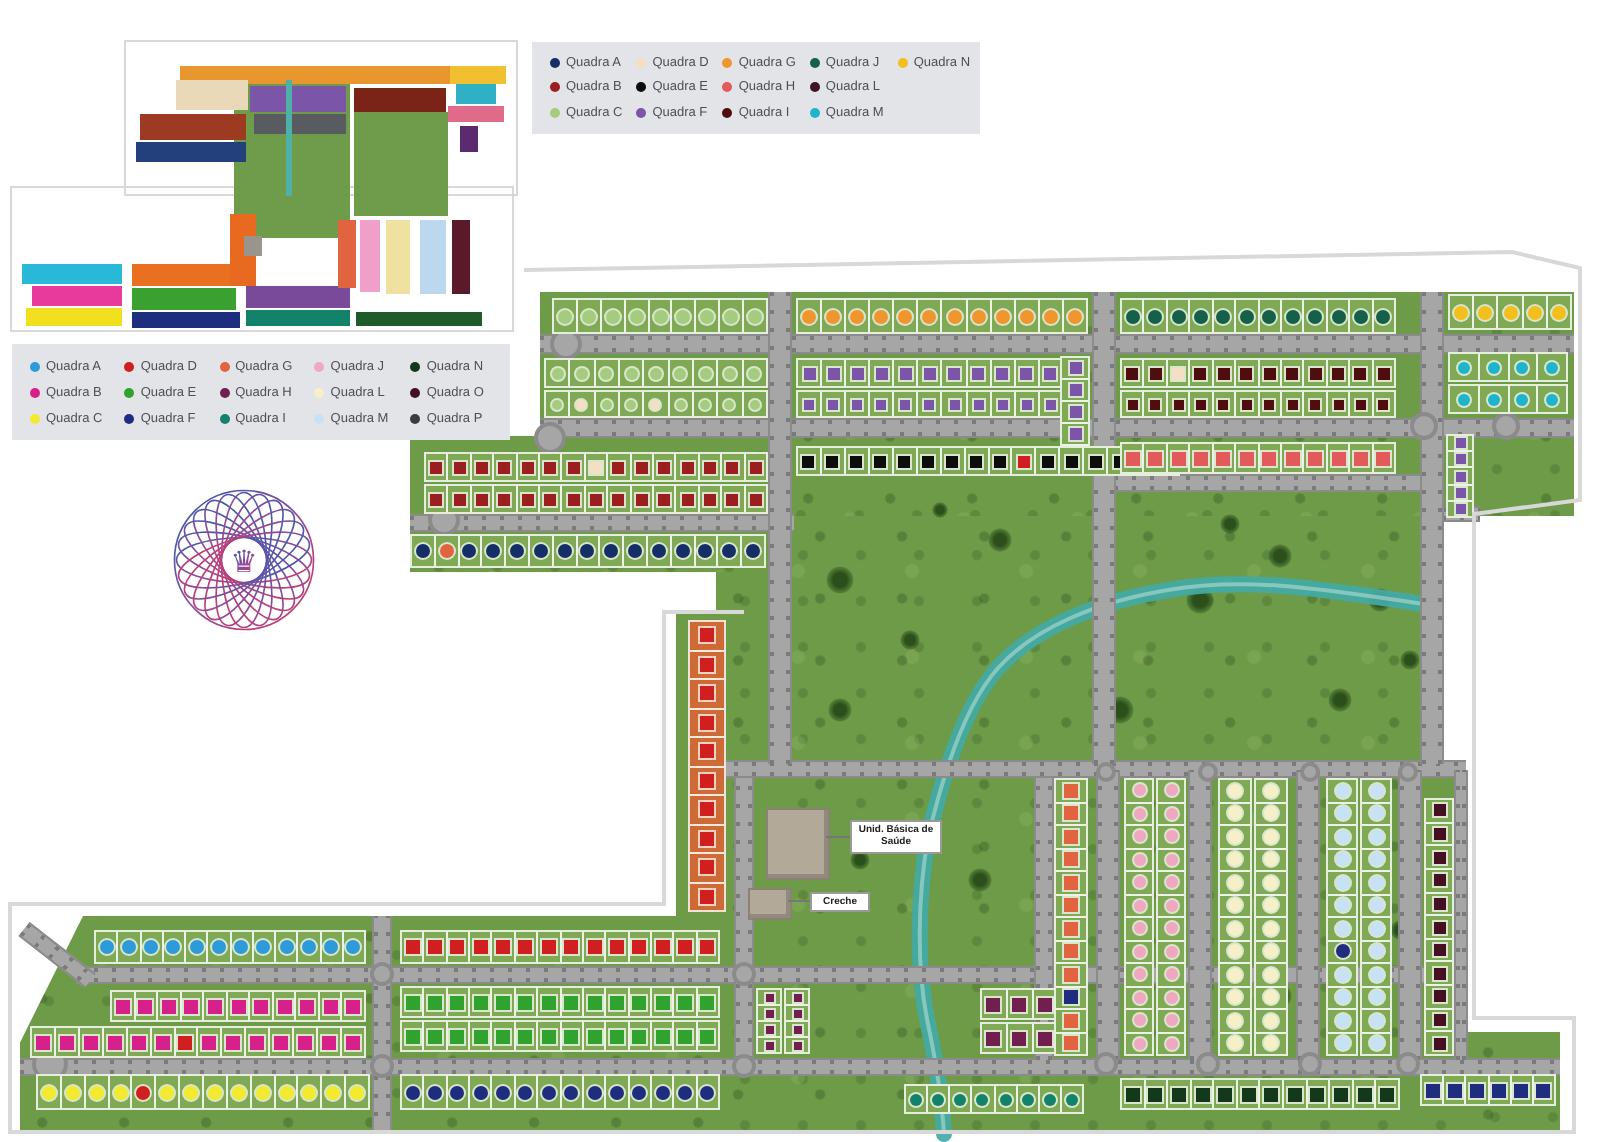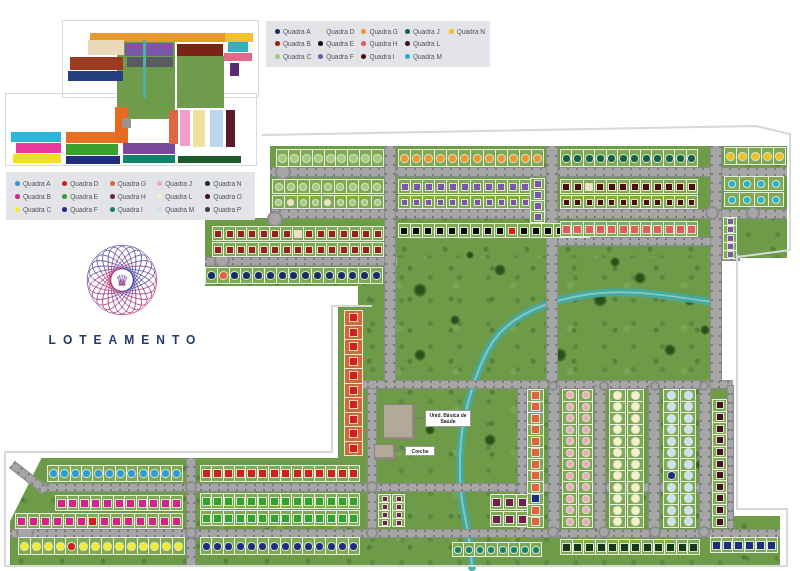--- a/index.html
+++ b/index.html
@@ -245,21 +245,20 @@
         <ellipse cx="45" cy="45" rx="33" ry="11" transform="rotate(75 45 45)"></ellipse>
         <ellipse cx="45" cy="45" rx="33" ry="11" transform="rotate(90 45 45)"></ellipse>
         <ellipse cx="45" cy="45" rx="33" ry="11" transform="rotate(105 45 45)"></ellipse>
         <ellipse cx="45" cy="45" rx="33" ry="11" transform="rotate(120 45 45)"></ellipse>
         <ellipse cx="45" cy="45" rx="33" ry="11" transform="rotate(135 45 45)"></ellipse>
         <ellipse cx="45" cy="45" rx="33" ry="11" transform="rotate(150 45 45)"></ellipse>
         <ellipse cx="45" cy="45" rx="33" ry="11" transform="rotate(165 45 45)"></ellipse>
       </g>
       <text x="45" y="51" text-anchor="middle" font-size="15" fill="url(#mgrad)">♛</text>
     </svg>
-    <div class="sub">LOTEAMENTO</div>
   </div>
 
   <div id="layer-base" class="layer">
       <div class="area" style="position: absolute; left: 270px; top: 146px; width: 517px; height: 112px;"></div>
       <div class="area" style="position: absolute; left: 358px; top: 258px; width: 364px; height: 124px;"></div>
       <div class="area" style="position: absolute; left: 205px; top: 218px; width: 182px; height: 68px;"></div>
       <div class="area" style="position: absolute; left: 358px; top: 382px; width: 375px; height: 185px;"></div>
       <div class="area" style="position: absolute; left: 10px; top: 458px; width: 350px; height: 109px; clip-path: polygon(0px 58%, 9% 0px, 100% 0px, 100% 100%, 0px 100%);"></div>
       <div class="area" style="position: absolute; left: 338px; top: 306px; width: 28px; height: 152px;"></div>
       <div class="area" style="position: absolute; left: 733px; top: 516px; width: 47px; height: 51px;"></div>

